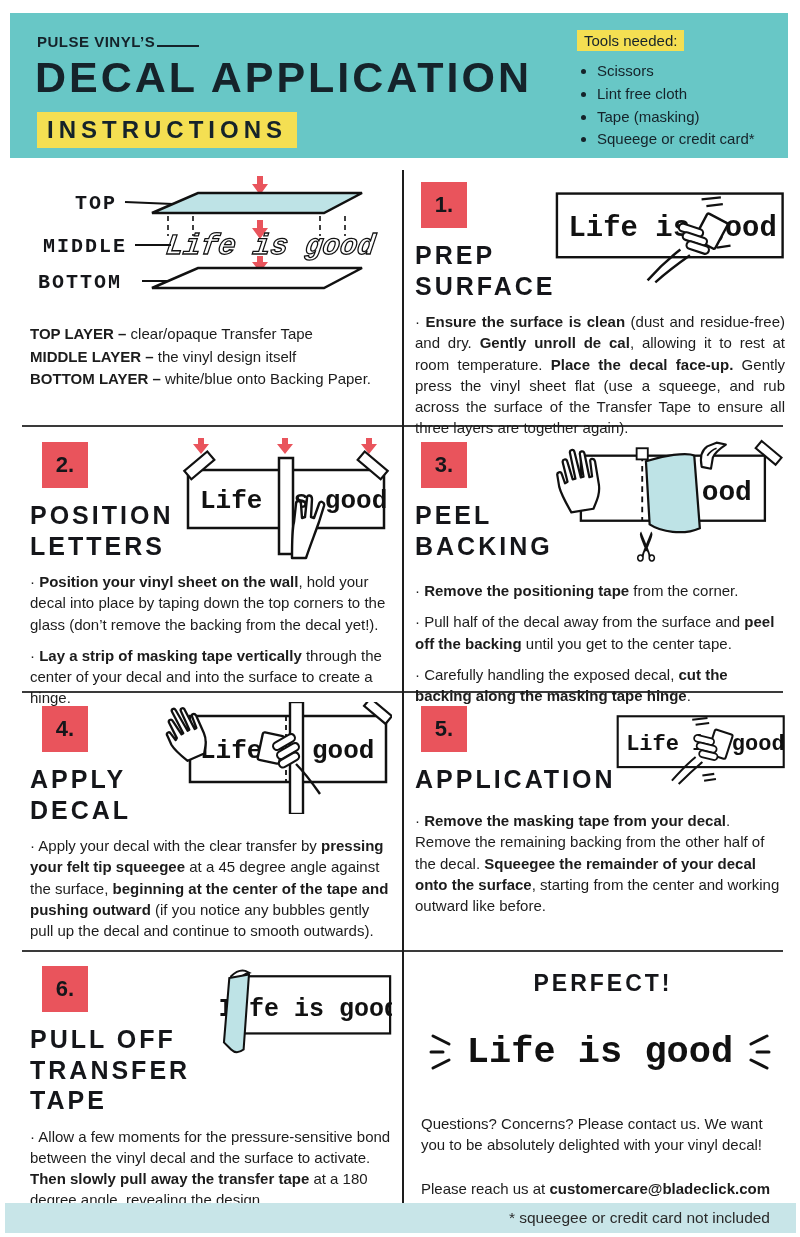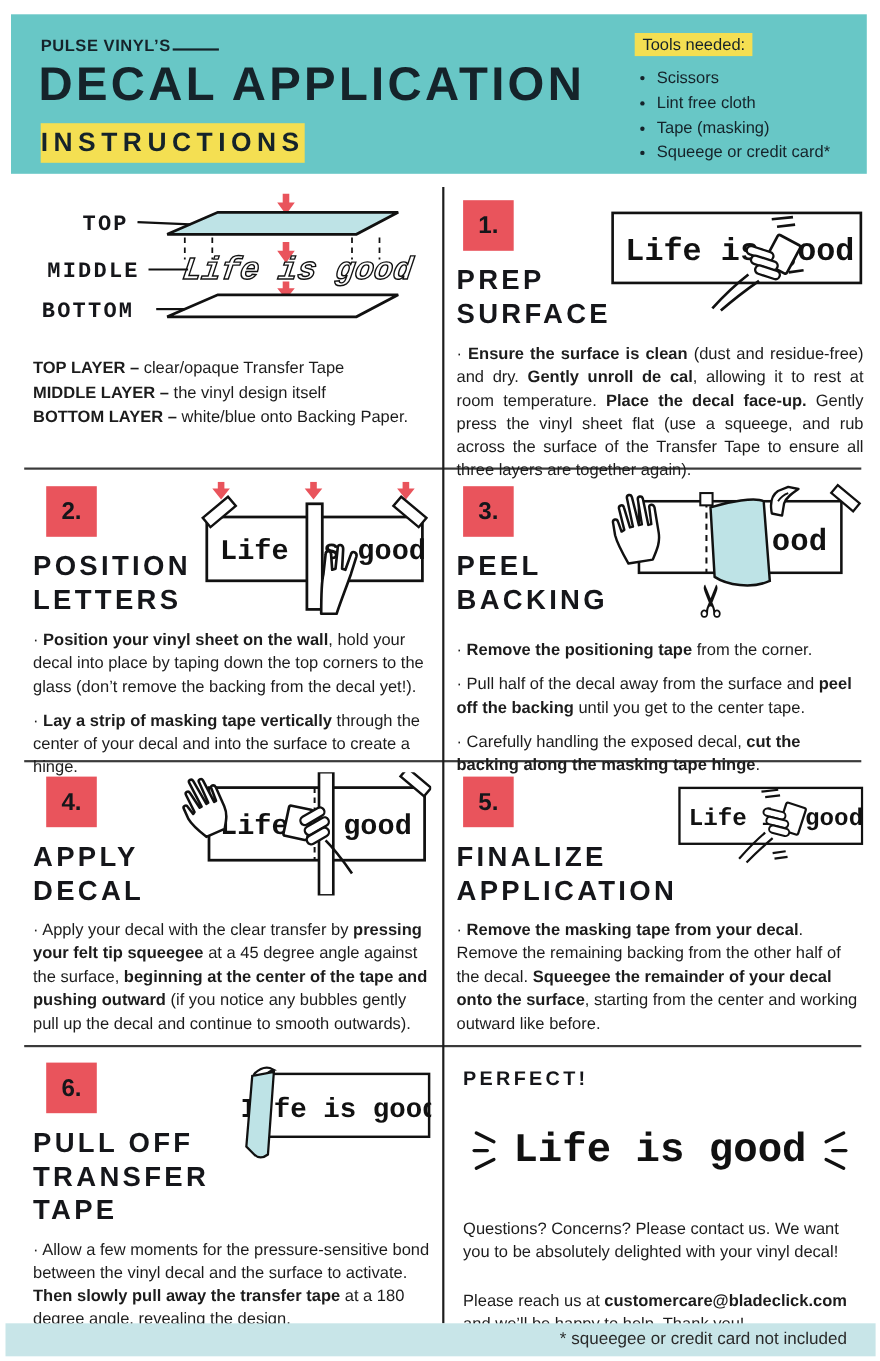--- a/index.html
+++ b/index.html
@@ -4,40 +4,40 @@
 <style>
   html,body{margin:0;padding:0;background:#fff;}
   .page{position:relative;width:800px;height:1237px;background:#fff;overflow:hidden;
         font-family:"Liberation Sans",sans-serif;color:#1c1c1c;}
   
   .header{position:absolute;left:10px;top:13px;width:778px;height:145px;background:#68c7c6;}
   .brand{position:absolute;left:27px;top:20px;font-size:15px;font-weight:700;letter-spacing:.5px;color:#15232a;}
   .brand .tail{display:inline-block;width:42px;border-bottom:2px solid #15232a;margin-left:2px;vertical-align:baseline;}
   .title{position:absolute;left:25px;top:40px;font-size:43px;font-weight:900;letter-spacing:3px;color:#15232a;}
   .chip{display:inline-block;background:#f4df52;color:#15232a;}
-  .subtitle{position:absolute;left:27px;top:99px;font-size:24px;font-weight:700;letter-spacing:5px;padding:4px 0;}
+  .subtitle{position:absolute;left:27px;top:99px;font-size:24px;font-weight:700;letter-spacing:5px;padding:4px 10px;}
   .tools{position:absolute;left:567px;top:17px;width:210px;}
   .tools-chip{font-size:15px;padding:2px 7px;}
   .tools ul{margin:9px 0 0 0;padding-left:20px;font-size:15px;line-height:1.45;color:#15232a;}
   .tools li{margin:1px 0;}
   
   .hdiv{position:absolute;left:22px;width:761px;height:2px;background:#3a3a3a;}
   .vdiv{position:absolute;left:402px;top:170px;width:2px;height:1033px;background:#1d1d1d;}
   
   .cell{position:absolute;}
   .step-row{display:flex;justify-content:space-between;align-items:flex-start;}
   .numbox{width:46px;height:46px;background:#e9545c;color:#15161a;font-size:22px;font-weight:800;
           display:flex;align-items:center;justify-content:center;margin:4px 0 0 12px;}
   .shead{margin:12px 0 0 0;font-size:25px;font-weight:800;letter-spacing:3px;line-height:1.22;color:#15161a;}
   .body p{font-size:15px;line-height:1.42;margin:10px 0 0 0;}
   .body .b, .b{font-weight:700;}
   .just p{text-align:justify;}
   .decal-font{font-family:"Liberation Mono",monospace;font-weight:700;}
   
-  .perfect-title{font-size:18px;font-weight:800;letter-spacing:3px;margin:8px 0 12px 6px;color:#15161a;}
+  .perfect-title{font-size:23px;font-weight:800;letter-spacing:3px;margin:8px 0 12px 6px;color:#15161a;text-align:center;}
   .perfect-decal{display:flex;align-items:center;justify-content:center;gap:14px;margin-top:34px;}
   .perfect-decal .txt{font-size:37px;color:#111;}
   .perfect p{font-size:15px;line-height:1.42;margin:14px 0 0 6px;}
   .perfect .gap{margin-top:22px;}
   .footbar{position:absolute;left:5px;top:1203px;width:791px;height:30px;background:#c8e5e8;
            display:flex;align-items:center;justify-content:flex-end;}
   .footbar span{font-size:15.5px;color:#2a2a2a;padding-right:26px;}
   svg text{font-family:"Liberation Mono",monospace;font-weight:700;}
   svg .lbl{font-family:"Liberation Sans",sans-serif;font-weight:800;letter-spacing:2px;}
 </style>
@@ -239,21 +239,20 @@
     <div class="body">
       <p><span>· Apply your decal with the clear transfer by </span><span class="b">pressing your felt tip squeegee</span><span> at a 45 degree angle against the surface, </span><span class="b">beginning at the center of the tape and pushing outward</span><span> (if you notice any bubbles gently pull up the decal and continue to smooth outwards).</span></p>
     </div>
   </div>
 
   <div class="cell" style="left:415px;top:702px;width:370px;">
     <div class="step-row">
       <div>
         <div class="numbox" style="margin-left:6px">5.</div>
         <div class="shead">
-          <div>FINALIZE</div>
           <div>APPLICATION</div>
         </div>
       </div>
       <svg width="200" height="98" viewBox="0 0 200 98">
         <rect x="2" y="8" width="196" height="60" fill="#fff" stroke="#111" stroke-width="2.5"></rect>
         <text x="12" y="48" font-size="26" fill="#111">Life is good</text>
         <g stroke="#111" stroke-width="2.4" fill="none">
           <line x1="90" y1="12" x2="108" y2="10"></line>
             <line x1="94" y1="18" x2="110" y2="16"></line>
           <line x1="102" y1="78" x2="116" y2="76"></line>

